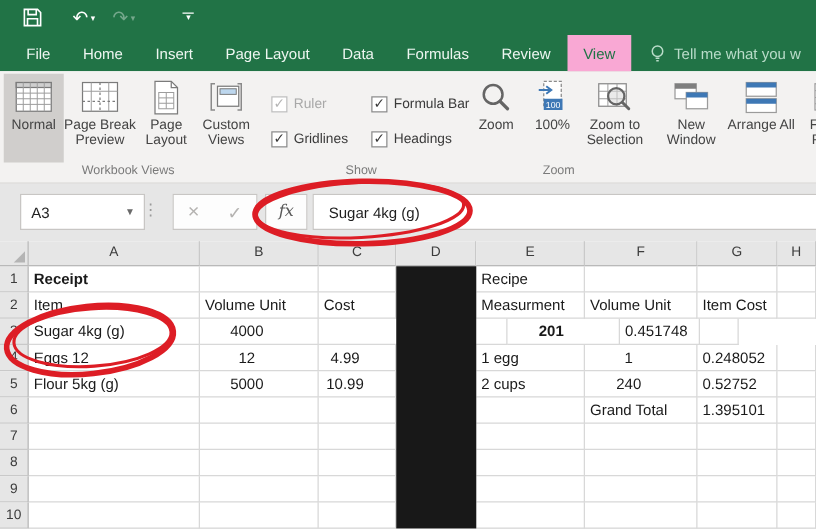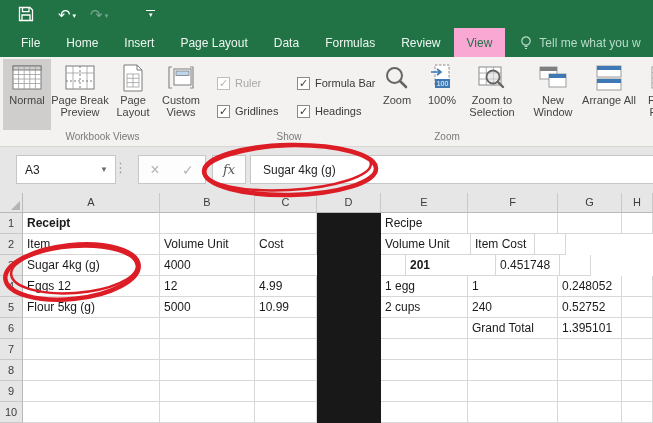--- a/index.html
+++ b/index.html
@@ -103,21 +103,21 @@
   }
   .srow { display:flex; height:21px; }
   .rowh {
     width:23px; flex:none; background:#e6e6e6; border-right:1px solid #b9b9b9; border-bottom:1px solid #c9c9c9;
     font-size:11px; color:#3c3c3c; text-align:center; line-height:20px;
   }
   .cell {
     flex:none; border-right:1px solid #d8d8d8; border-bottom:1px solid #d8d8d8;
     line-height:20px; padding:0 4px; white-space:nowrap; overflow:hidden;
   }
-  .cell.num { text-align:left; padding-right:23px; }
+  .cell.num { text-align:center; padding-right:23px; }
   .redaction { position:absolute; background:#181818; z-index:20; }
   
   .overlay { position:absolute; left:0; top:0; width:653px; height:423px; pointer-events:none; z-index:50; }
 </style>
 </head>
 <body>
 
 <div class="window">
 
   <div class="titlebar">
@@ -357,20 +357,21 @@
           <div class="cell" style="width: 90px;"></div>
           <div class="cell" style="width: 64px;"></div>
           <div class="cell" style="width: 31px;"></div>
         </div>
         <div class="srow">
           <div class="rowh">2</div>
           <div class="cell" style="width: 137px;">Item</div>
           <div class="cell" style="width: 95px;">Volume Unit</div>
           <div class="cell" style="width: 62px;">Cost</div>
           <div class="cell" style="width: 64px;"></div>
+          <div class="cell" style="width: 87px;">Measurment</div>
           <div class="cell" style="width: 90px;">Volume Unit</div>
           <div class="cell" style="width: 64px;">Item Cost</div>
           <div class="cell" style="width: 31px;"></div>
         </div>
         <div class="srow">
           <div class="rowh">3</div>
           <div class="cell" style="width: 137px;">Sugar 4kg (g)</div>
           <div class="cell num" style="width: 95px;">4000</div>
           <div class="cell" style="width: 64px;"></div>
           <div class="cell" style="width: 87px;">1 cup (g)</div>

